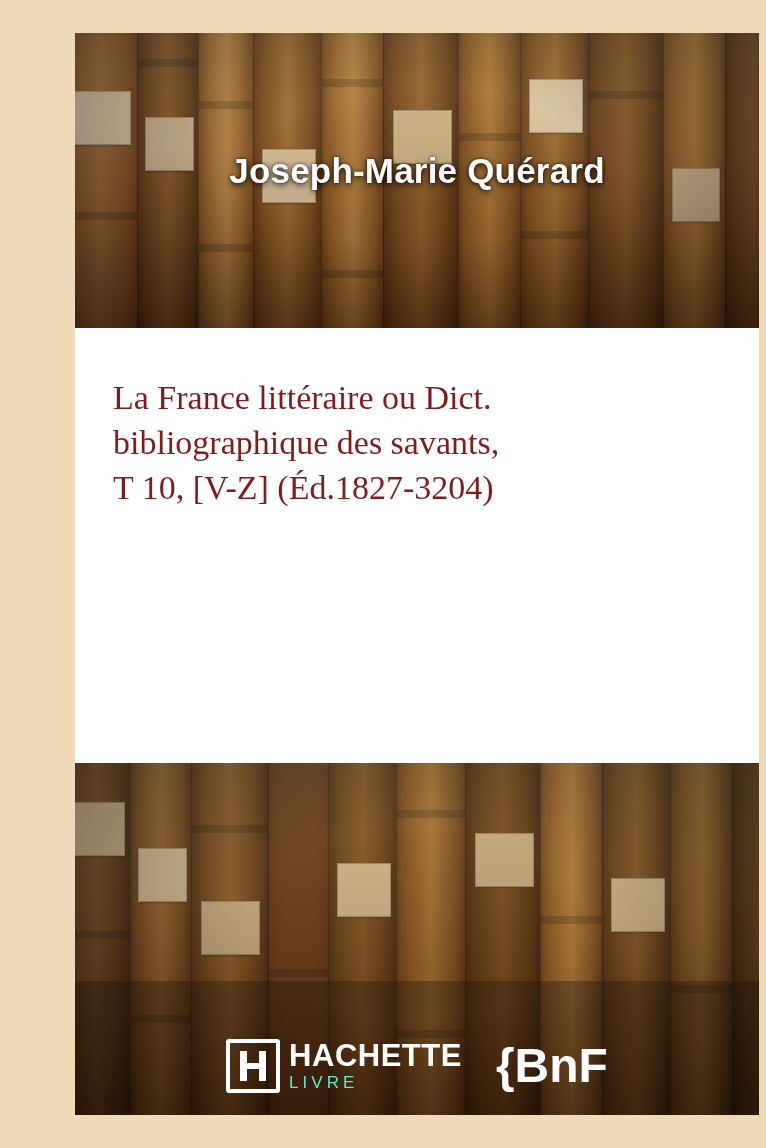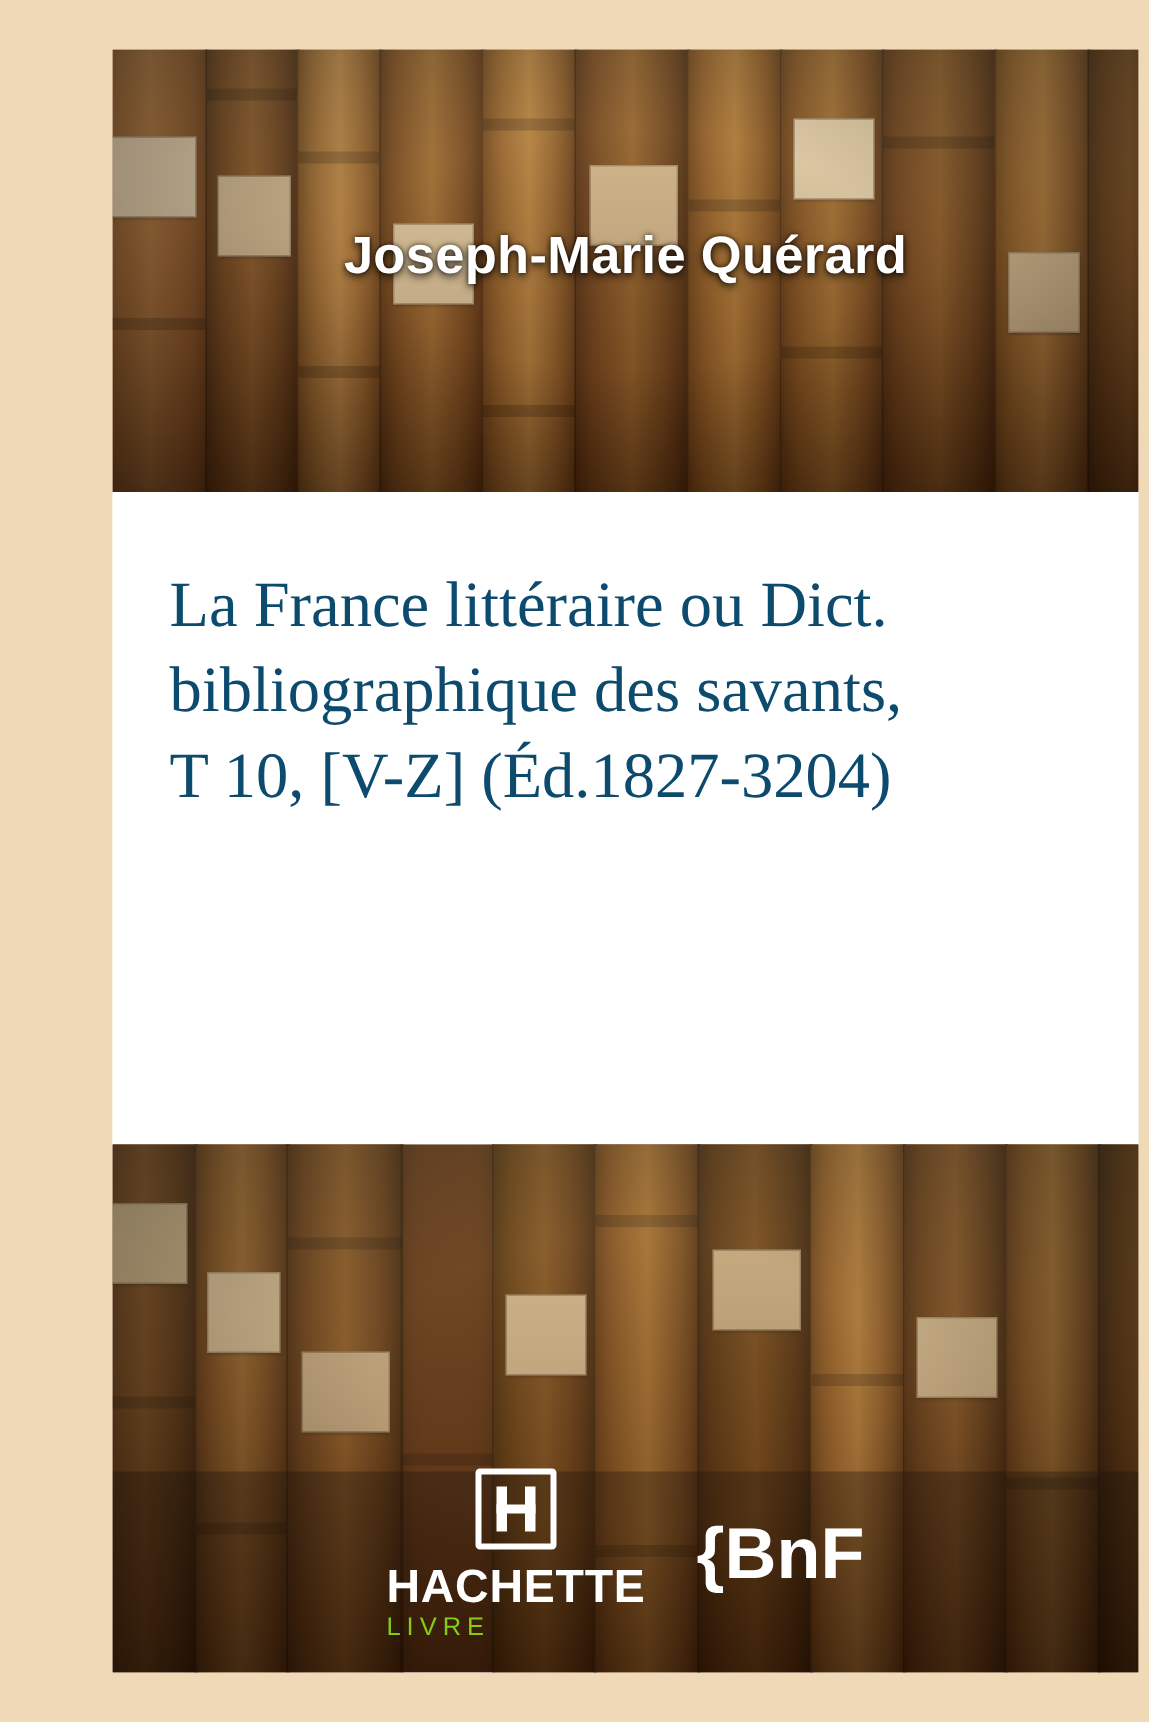--- a/index.html
+++ b/index.html
@@ -123,44 +123,43 @@
     width: 684px;
     height: 435px;
     background: #ffffff;
   }
   .title {
     position: absolute;
     left: 38px;
     top: 48px;
     width: 608px;
     font-family: "Liberation Serif", serif;
-    font-size: 43px;
+    font-size: 34px;
     line-height: 1.32;
-    color: #0c4a6e;
+    color: #7f1d1d;
     text-align: left;
   }
 
   
   .logos {
     position: absolute;
     left: 0;
     bottom: 22px;
     width: 684px;
     display: flex;
     align-items: center;
     justify-content: center;
     gap: 34px;
     z-index: 6;
   }
 
   .hachette {
     display: flex;
     align-items: center;
     gap: 9px;
-    flex-direction: column;
   }
   .hachette .hbox {
     width: 54px;
     height: 54px;
     border: 4px solid #ffffff;
     border-radius: 3px;
     position: relative;
     box-sizing: border-box;
   }
   .hachette .hbox::before,
@@ -192,21 +191,21 @@
   .hachette .h1 {
     font-family: "Liberation Sans", sans-serif;
     font-weight: bold;
     font-size: 31px;
     color: #ffffff;
     letter-spacing: 0.5px;
   }
   .hachette .h2 {
     font-family: "Liberation Sans", sans-serif;
     font-size: 17px;
-    color: #84cc16;
+    color: #5eead4;
     letter-spacing: 4px;
     margin-top: 3px;
   }
 
   .bnf {
     font-family: "Liberation Sans", sans-serif;
     font-weight: bold;
     font-size: 48px;
     color: #ffffff;
     letter-spacing: 0px;

